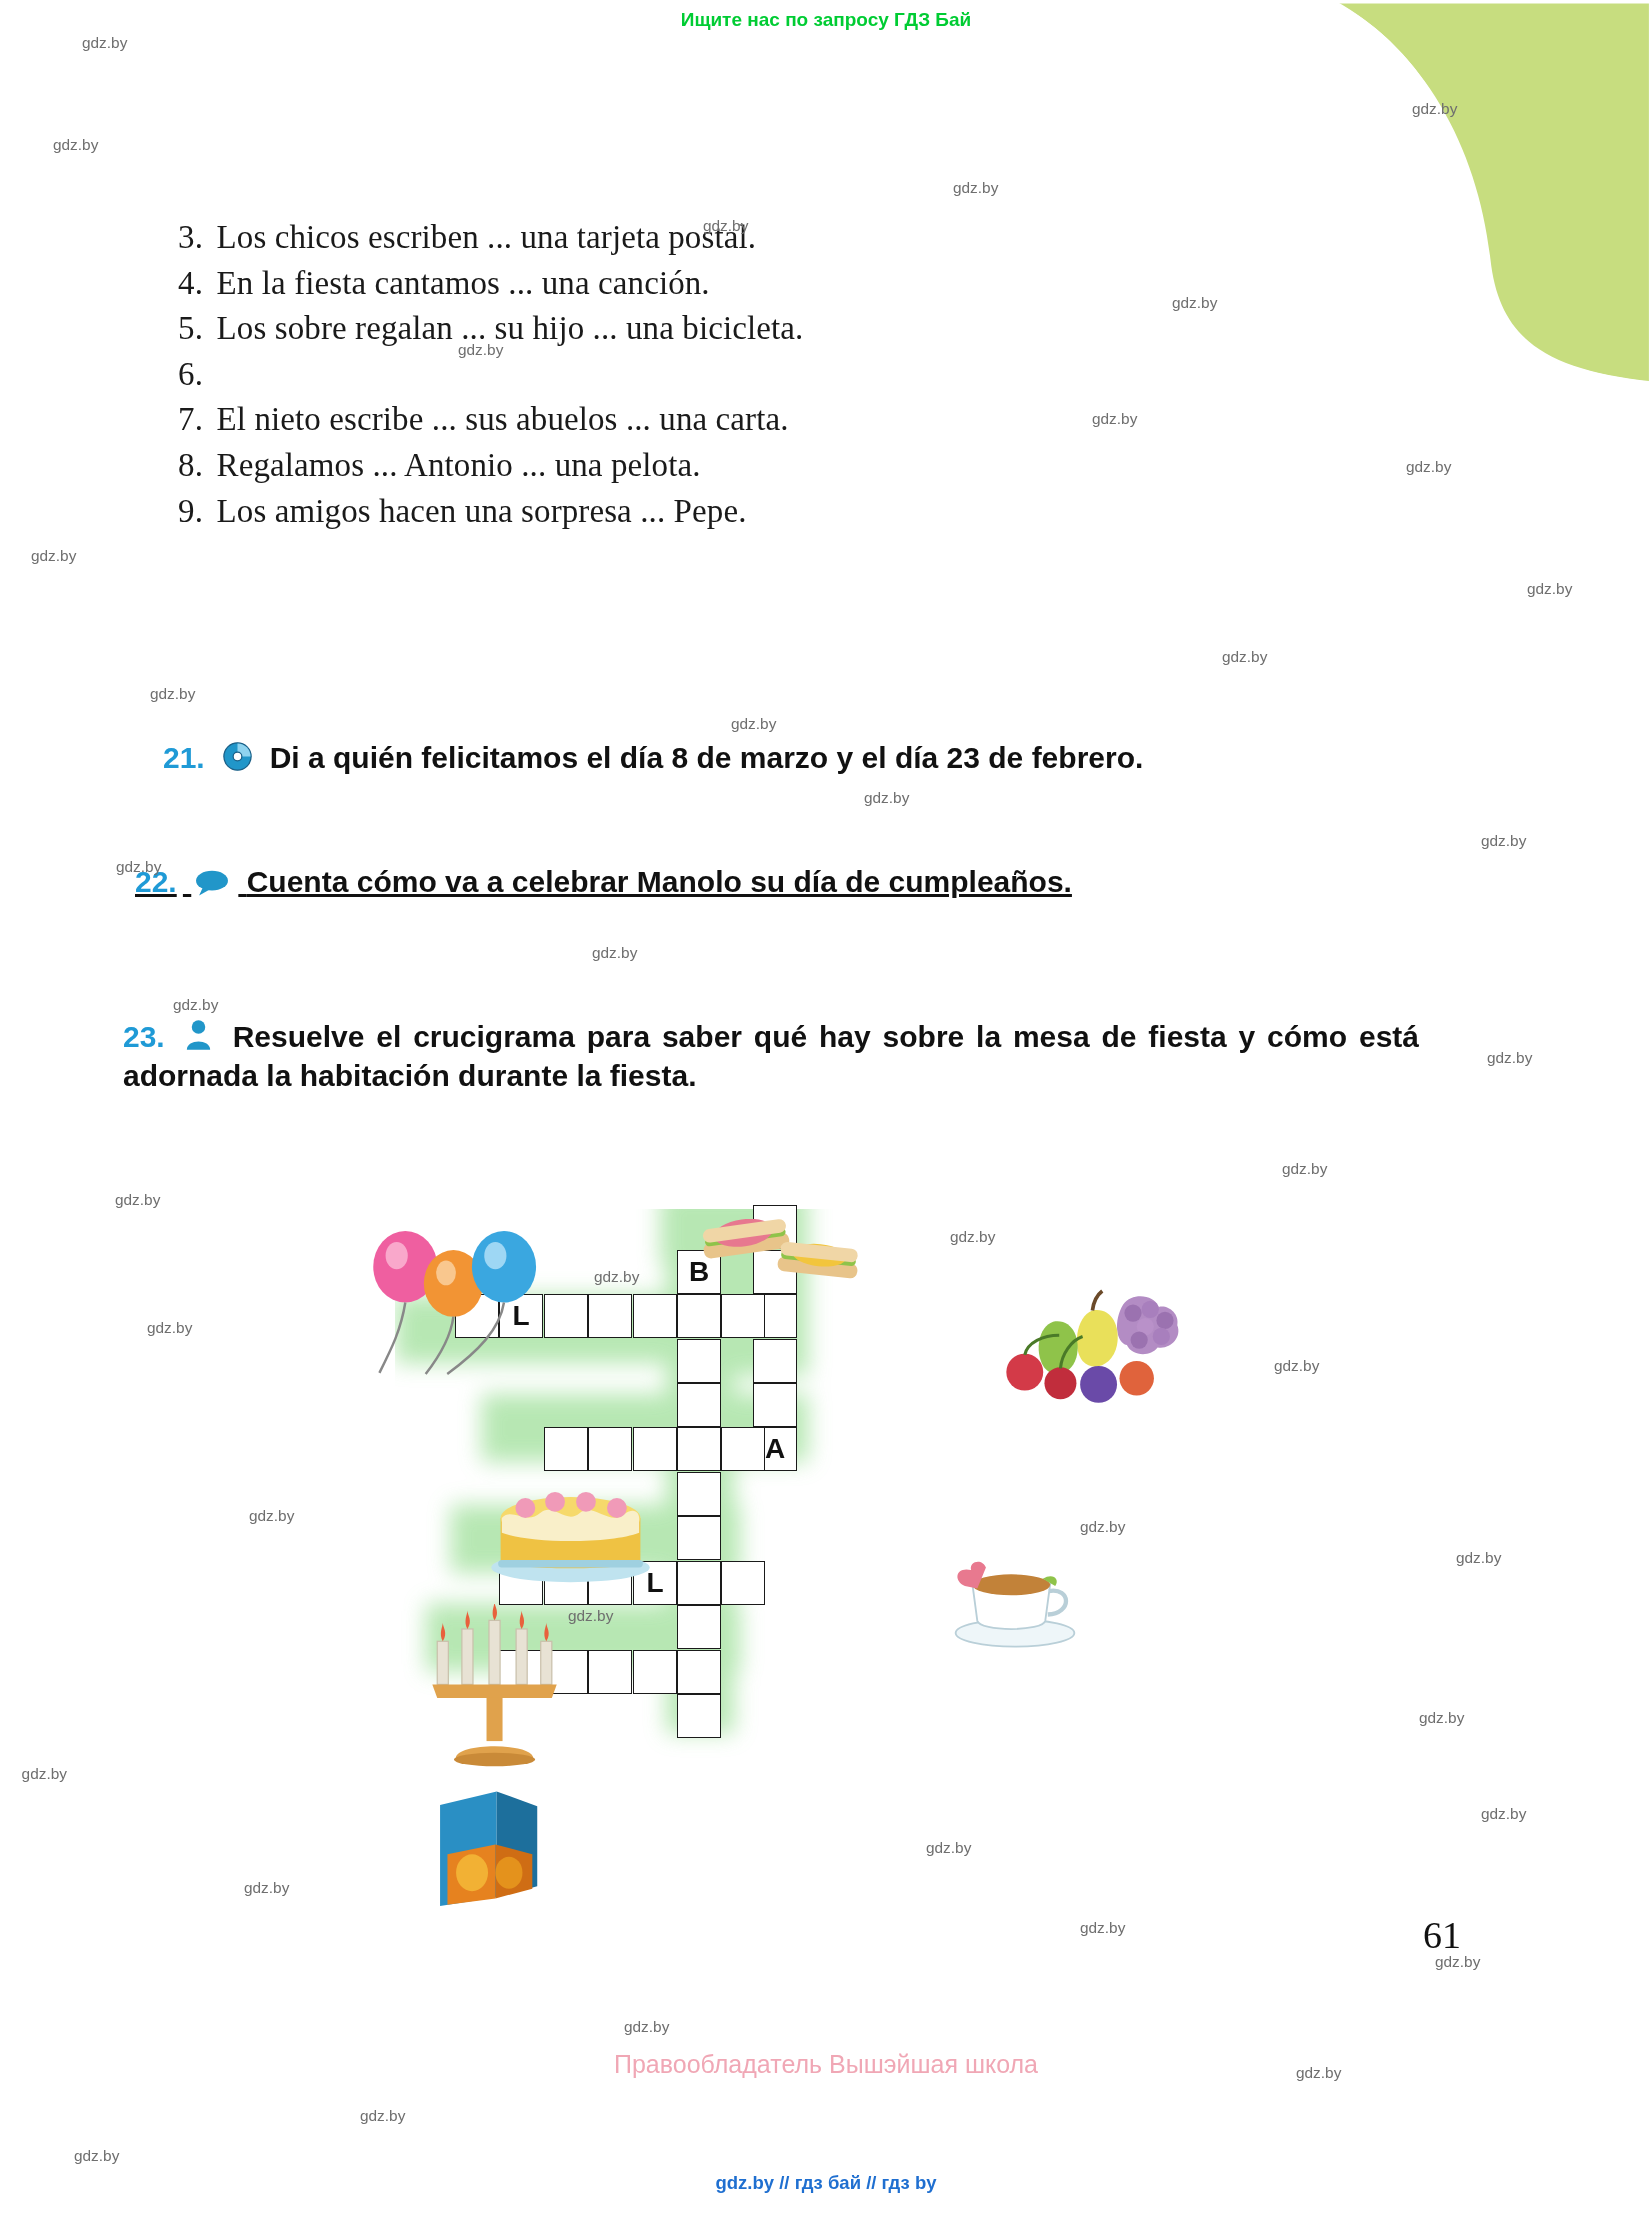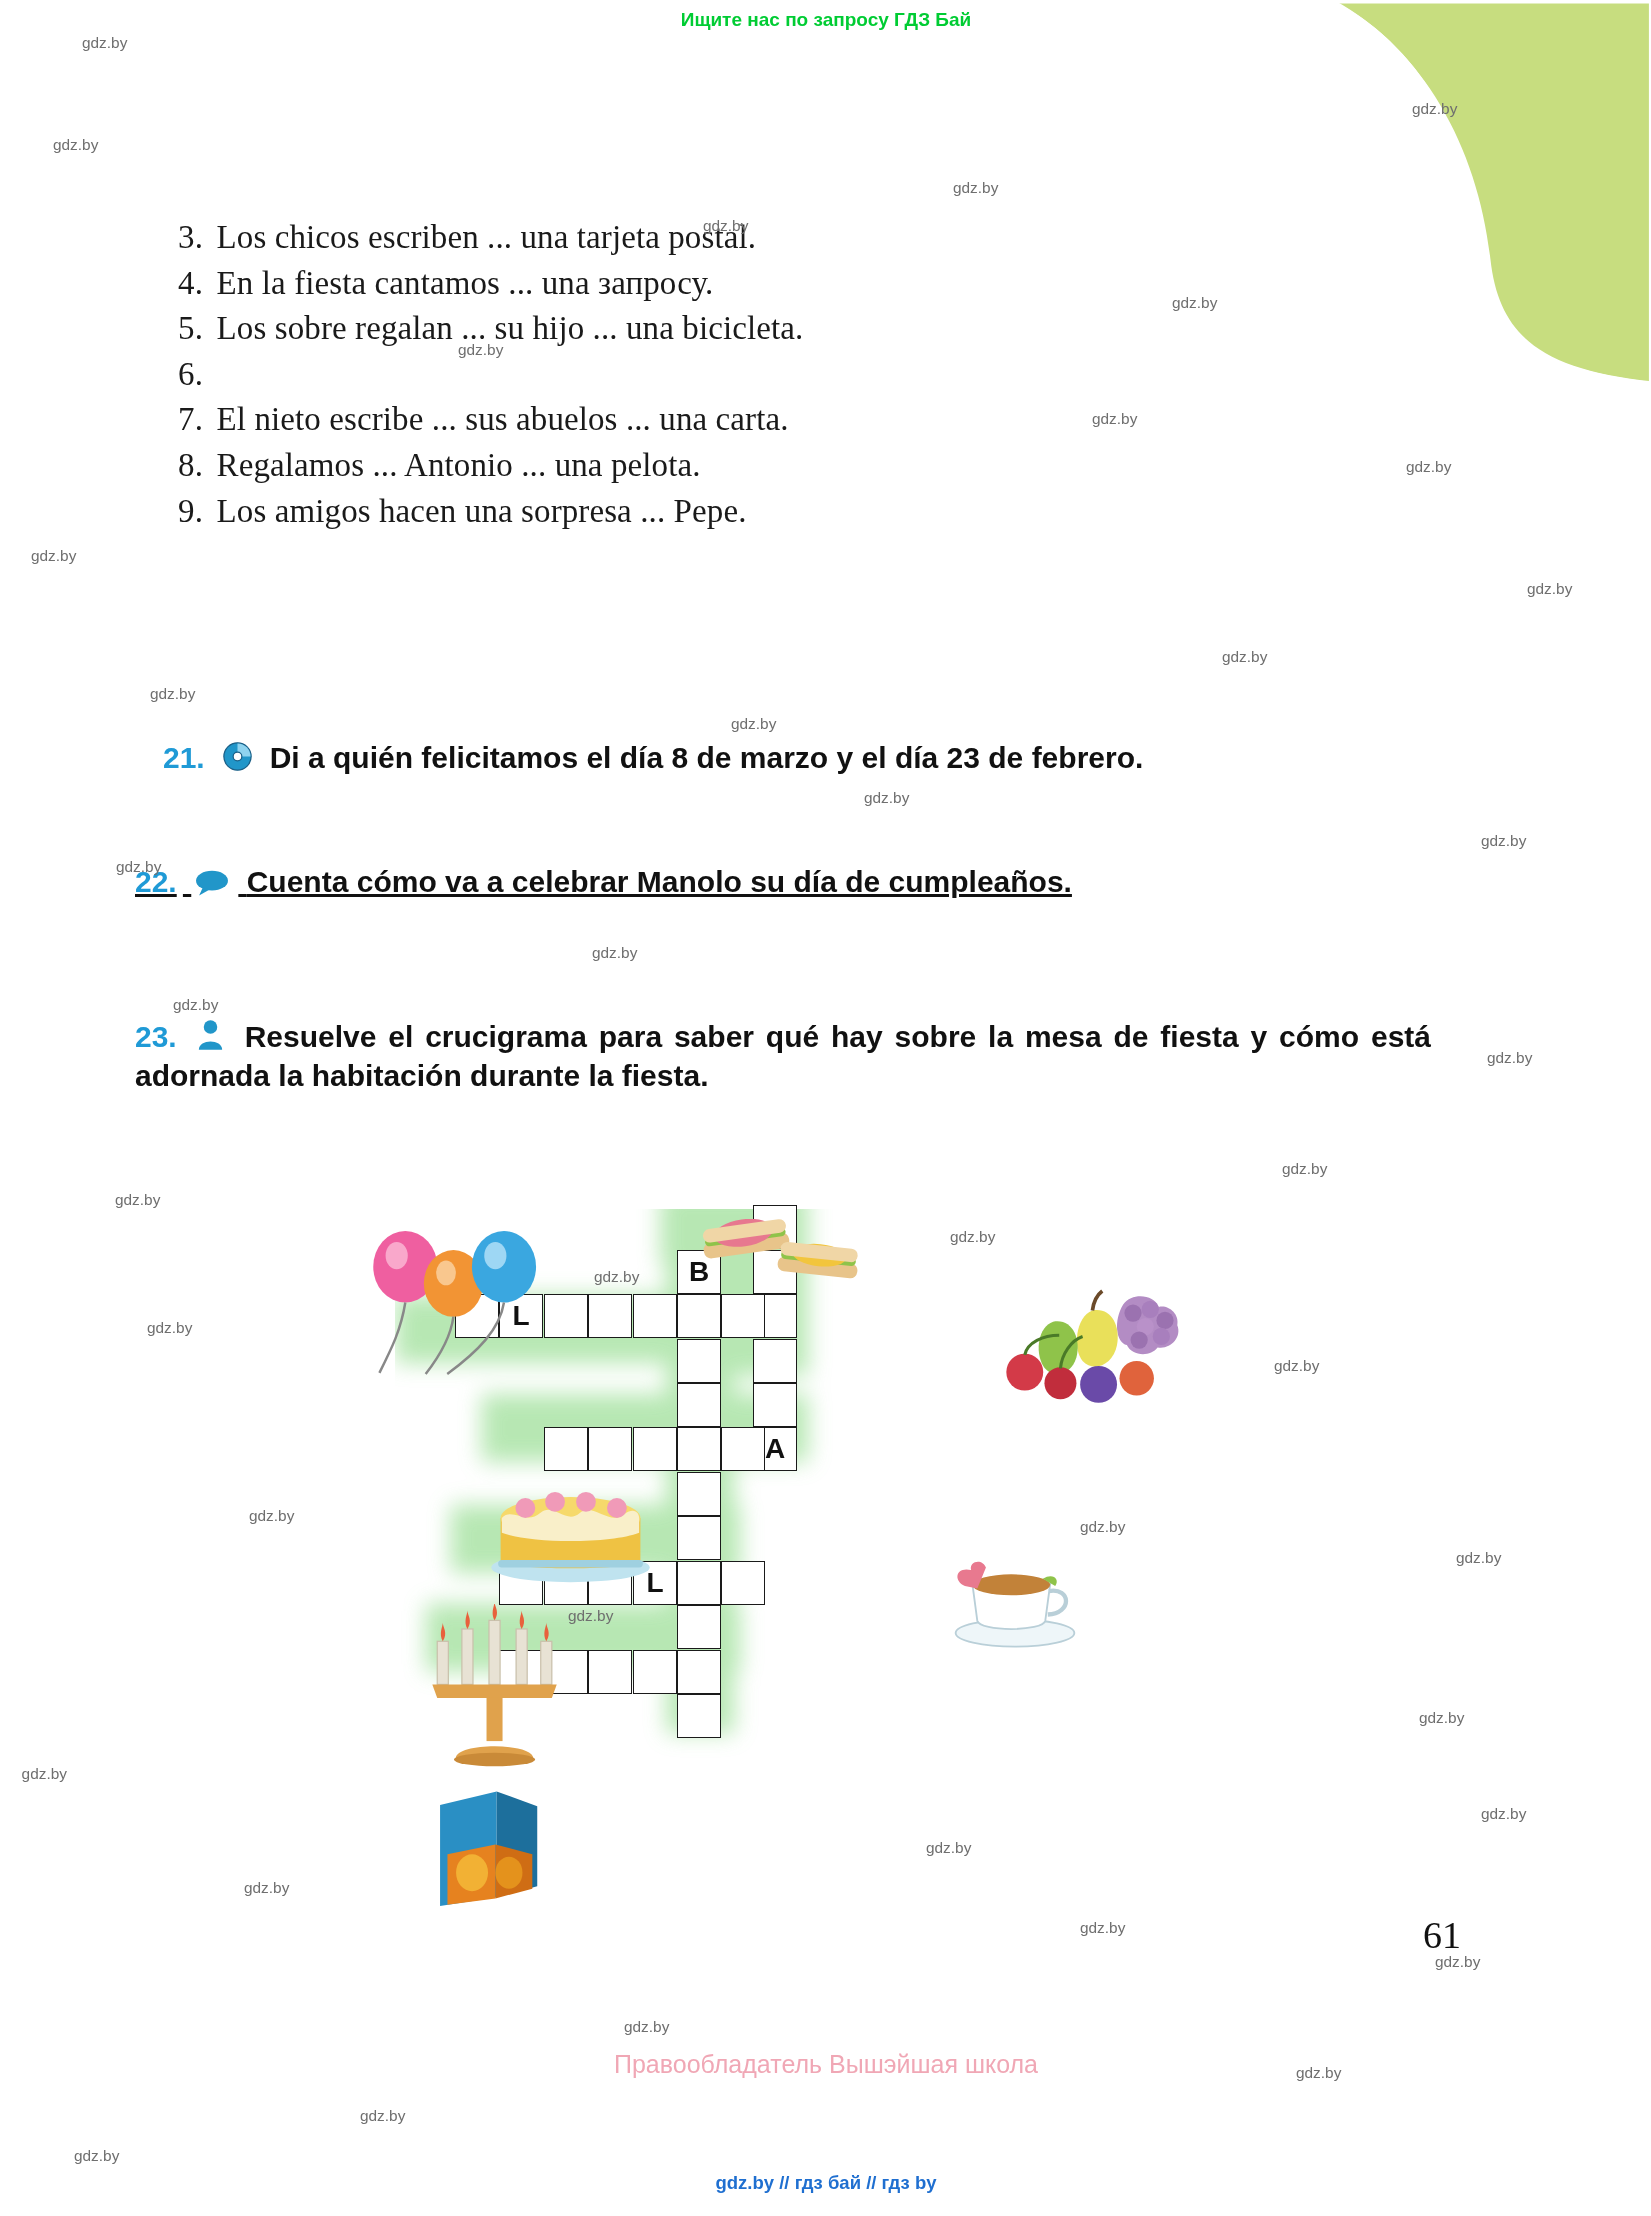--- a/index.html
+++ b/index.html
@@ -182,21 +182,21 @@
     </svg>
   </div>
 
   <div class="sentences">
     <div class="sentence-row">
       <span class="sentence-num">3.</span>
       <span>Los chicos escriben ... una tarjeta postal.</span>
     </div>
     <div class="sentence-row">
       <span class="sentence-num">4.</span>
-      <span>En la fiesta cantamos ... una запросу.</span>
+      <span>En la fiesta cantamos ... una canción.</span>
     </div>
     <div class="sentence-row">
       <span class="sentence-num">5.</span>
       <span>Los sobre regalan ... su hijo ... una bicicleta.</span>
     </div>
     <div class="sentence-row">
       <span class="sentence-num">6.</span>
     </div>
     <div class="sentence-row">
       <span class="sentence-num">7.</span>
@@ -232,21 +232,21 @@
       <span class="icon-speech">
         <svg width="36" height="27" viewBox="0 0 58 44" xmlns="http://www.w3.org/2000/svg">
           <ellipse cx="29" cy="19" rx="26" ry="16" fill="#2196c9"></ellipse>
           <path d="M14 30 L8 43 L26 33 Z" fill="#2196c9"></path>
         </svg>
       </span>
       <span>Cuenta cómo va a celebrar Manolo su día de cumpleaños.</span>
     </p>
   </div>
 
-  <div class="ex ex-text-justify" style="left:135px; top:1019px; width:1296px;">
+  <div class="ex ex-text-justify" style="left:123px; top:1019px; width:1296px;">
     <p>
       <span class="ex-num">23.</span>
       <span class="icon-person">
         <svg width="27" height="32" viewBox="0 0 44 52" xmlns="http://www.w3.org/2000/svg">
           <circle cx="22" cy="13" r="11" fill="#2196c9"></circle>
           <path d="M3 50 C 3 32, 41 32, 41 50 Z" fill="#2196c9"></path>
         </svg>
       </span>
       <span>Resuelve el crucigrama para saber qué hay sobre la mesa de fiesta y cómo está adornada la habitación durante la fiesta.</span>
     </p>

